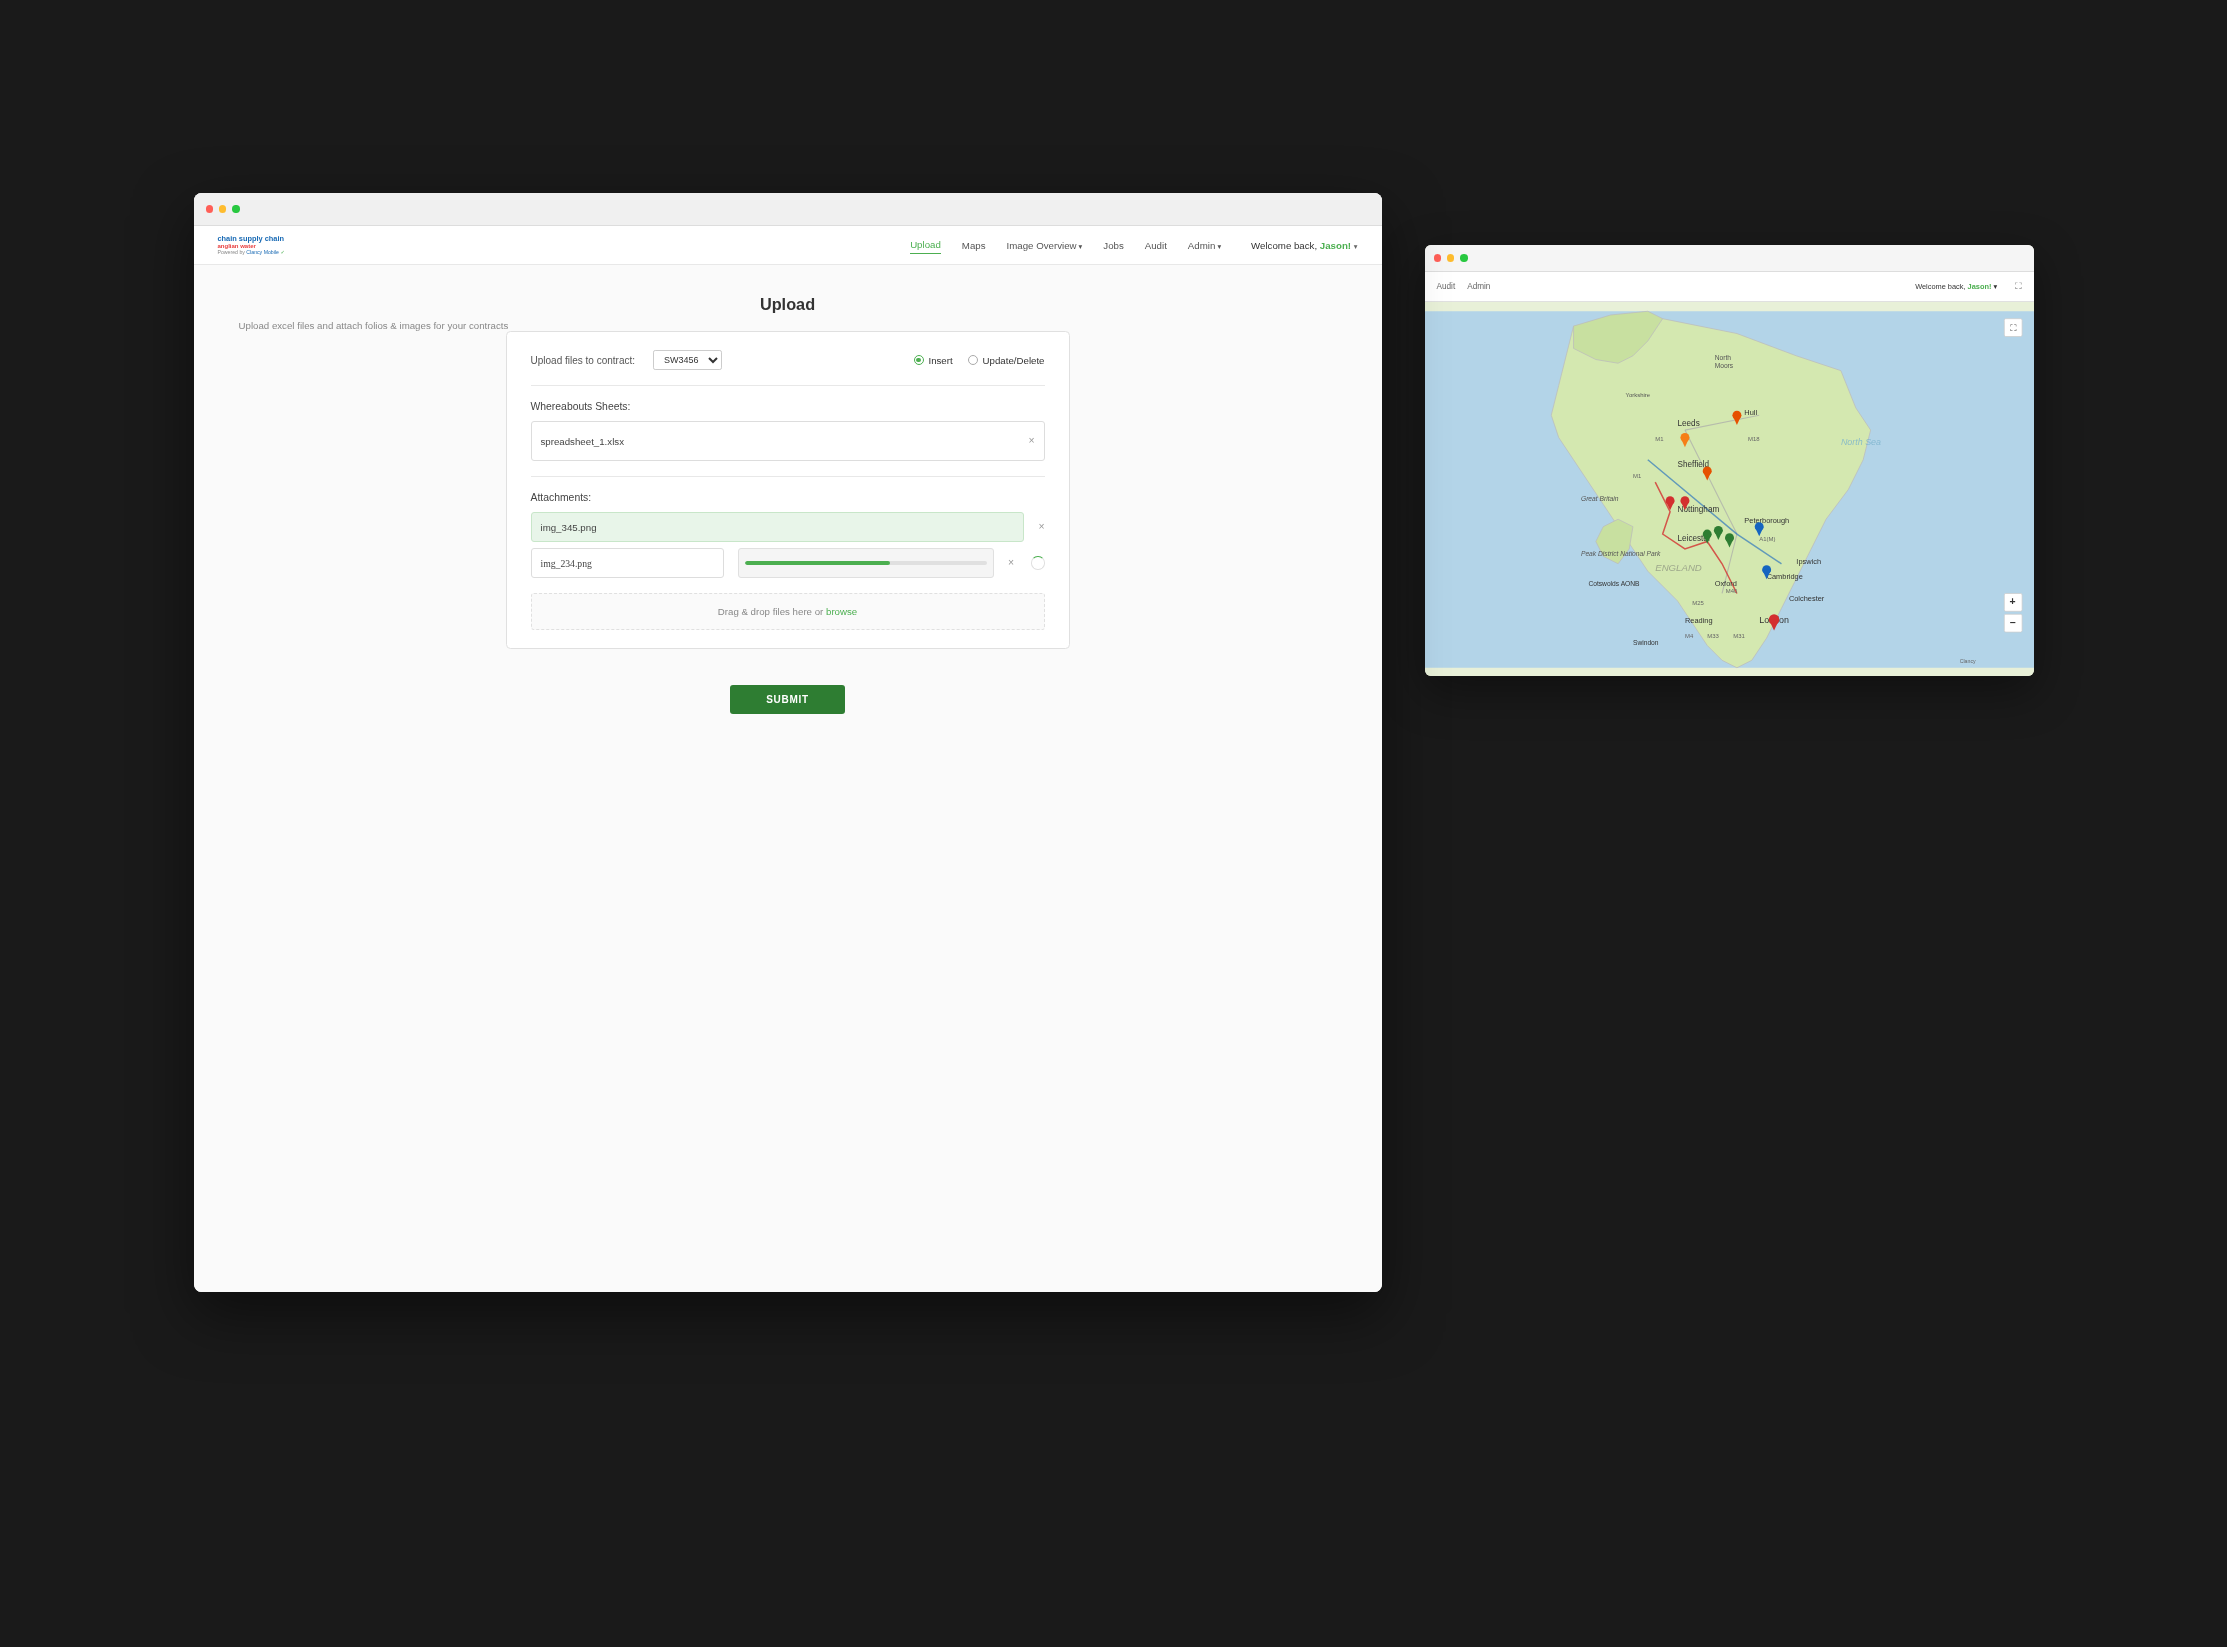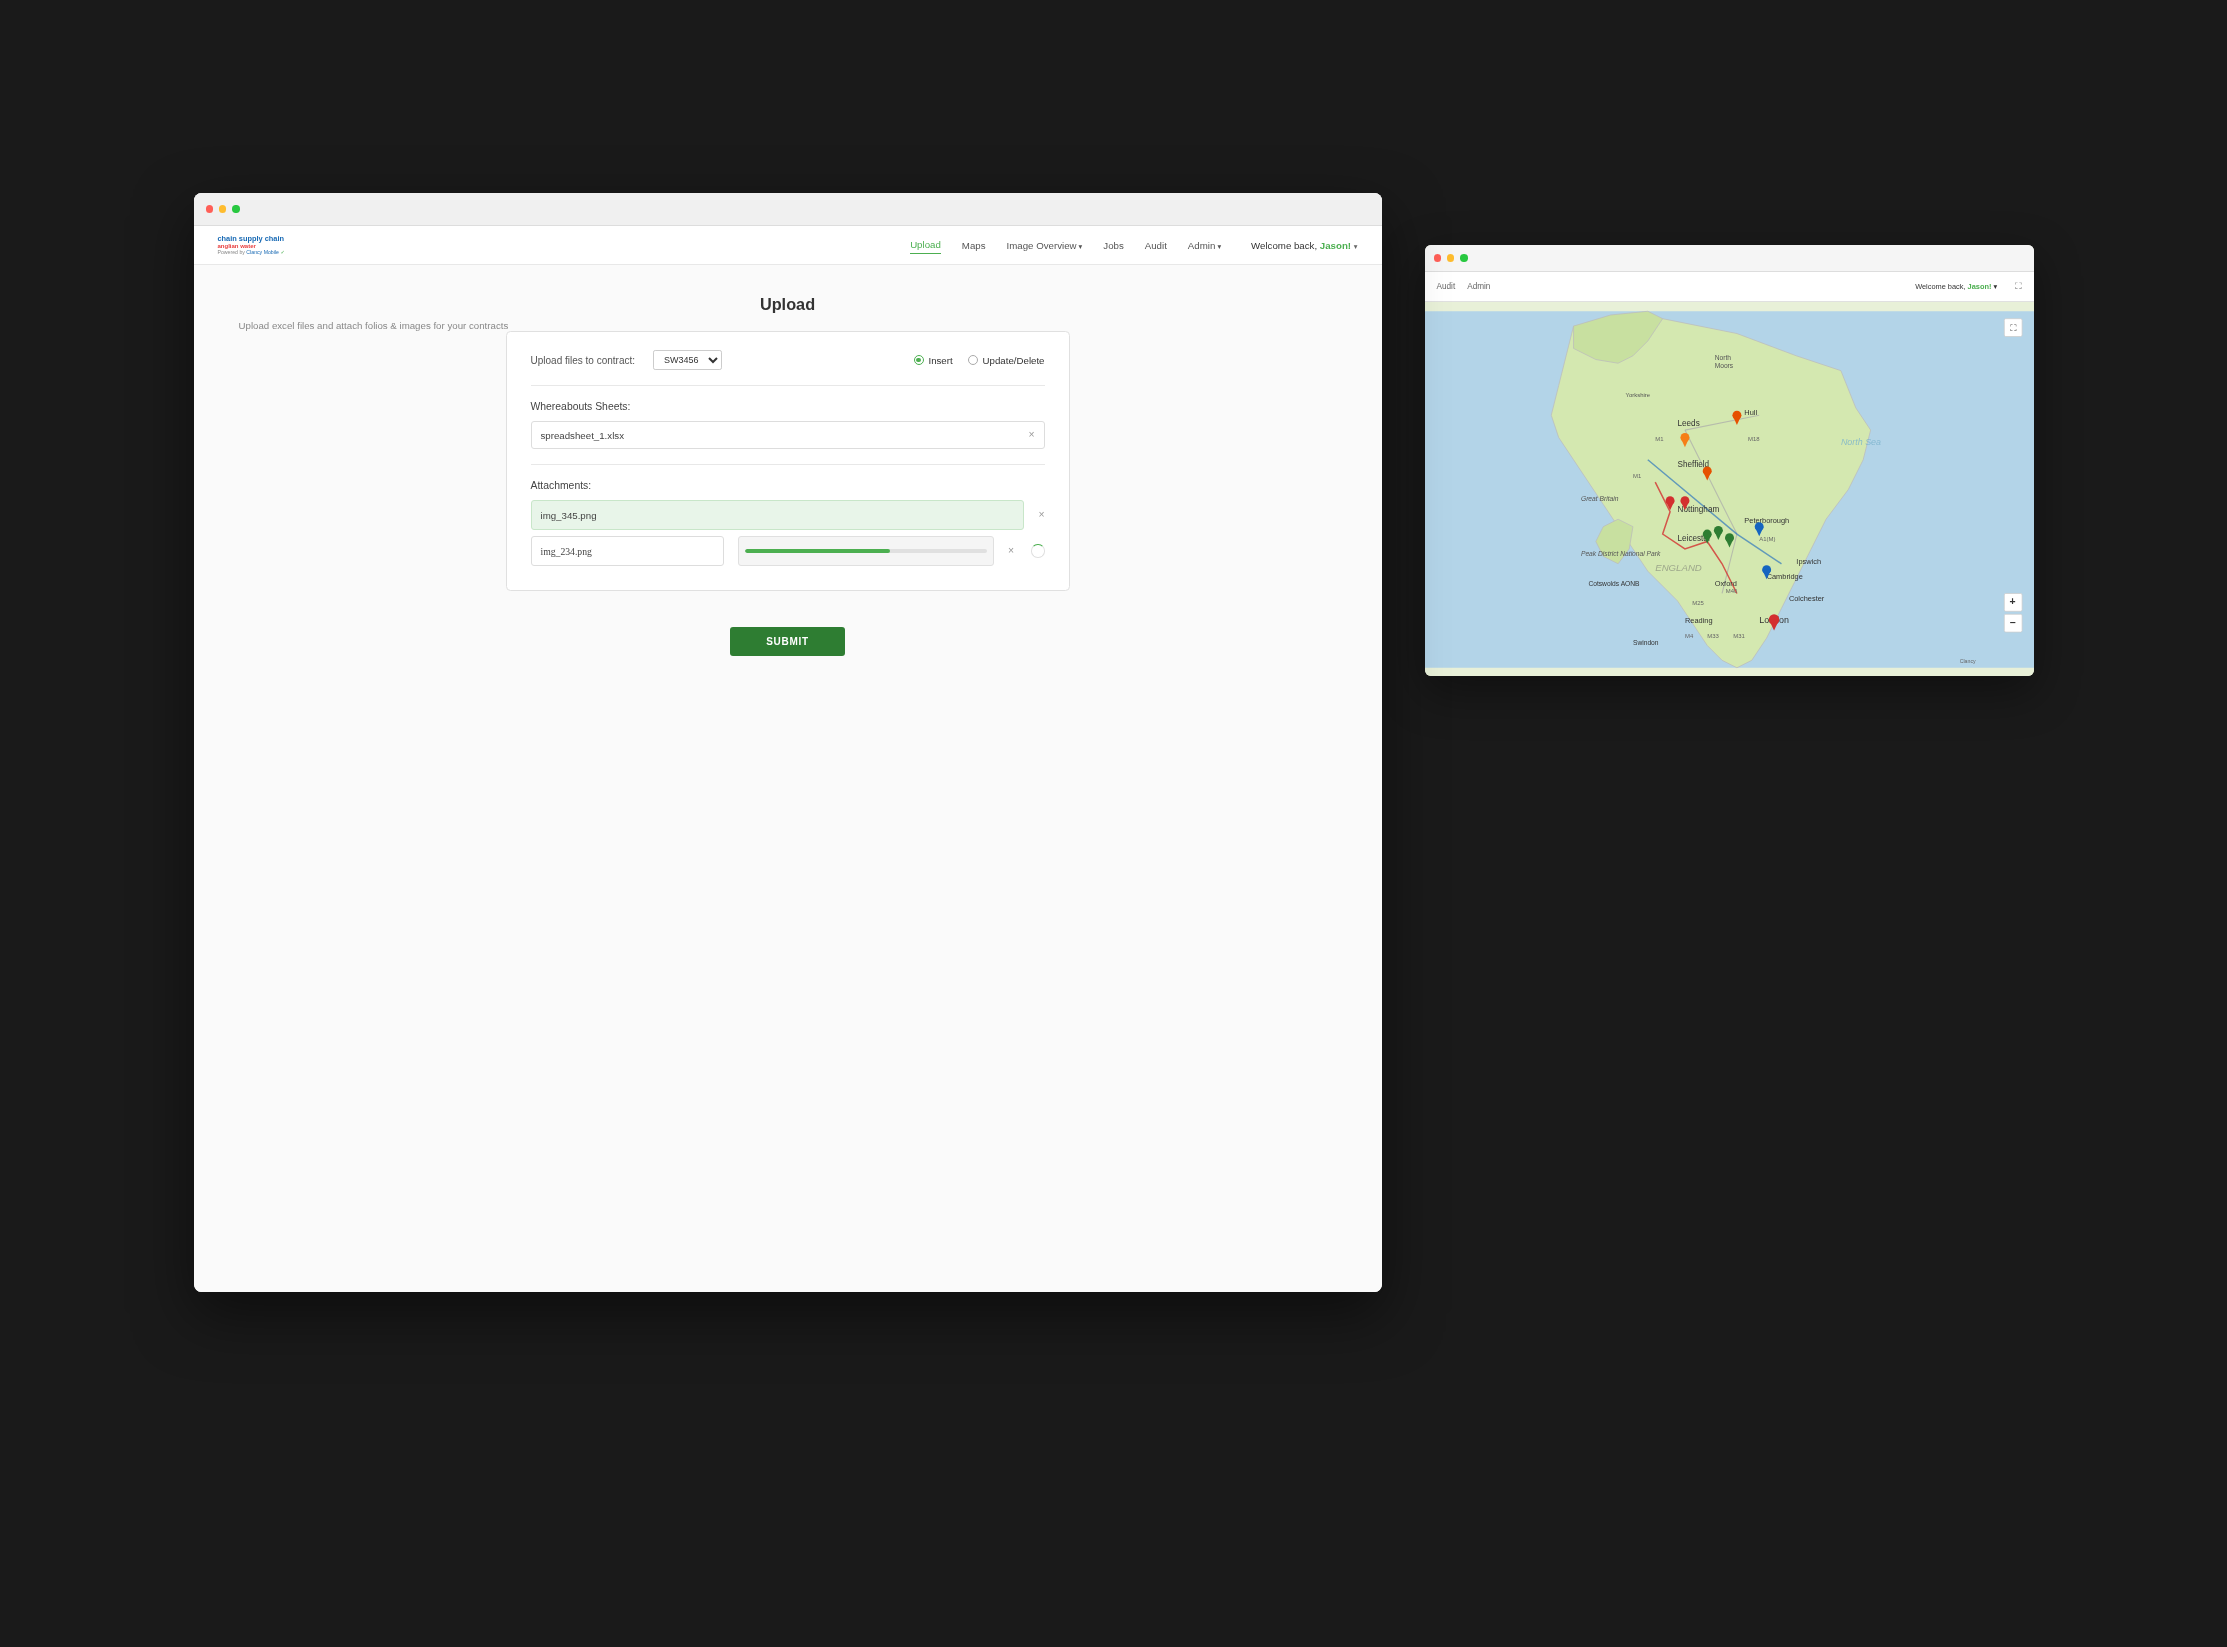--- a/index.html
+++ b/index.html
@@ -290,21 +290,21 @@
       font-weight: 400;
       margin-bottom: 9px;
     }
 
     .file-input-row {
       display: flex;
       align-items: center;
       border: 0.7px solid #ddd;
       border-radius: 3px;
       padding: 0 9px;
-      height: 28px;
+      height: 40px;
       background: #fff;
       margin-bottom: 0;
     }
 
     .file-name {
       flex: 1;
       font-size: 9.7px;
       color: #444;
     }
 
@@ -610,20 +610,23 @@
             </div>
             <div class="attachment-progress">
               <div class="progress-bar-wrap">
                 <div class="progress-bar-fill" style="width:60%;"></div>
               </div>
             </div>
             <span class="file-remove" style="color:#999;">×</span>
             <div class="spinner"></div>
           </div>
 
+          <div class="drop-zone-text">
+            <span>Drag &amp; drop files here or </span><a class="browse-link">browse</a>
+          </div>
         </div>
       </div>
 
       <div class="submit-area">
         <button class="submit-btn">SUBMIT</button>
       </div>
     </div>
   </div>
 </div>
 

